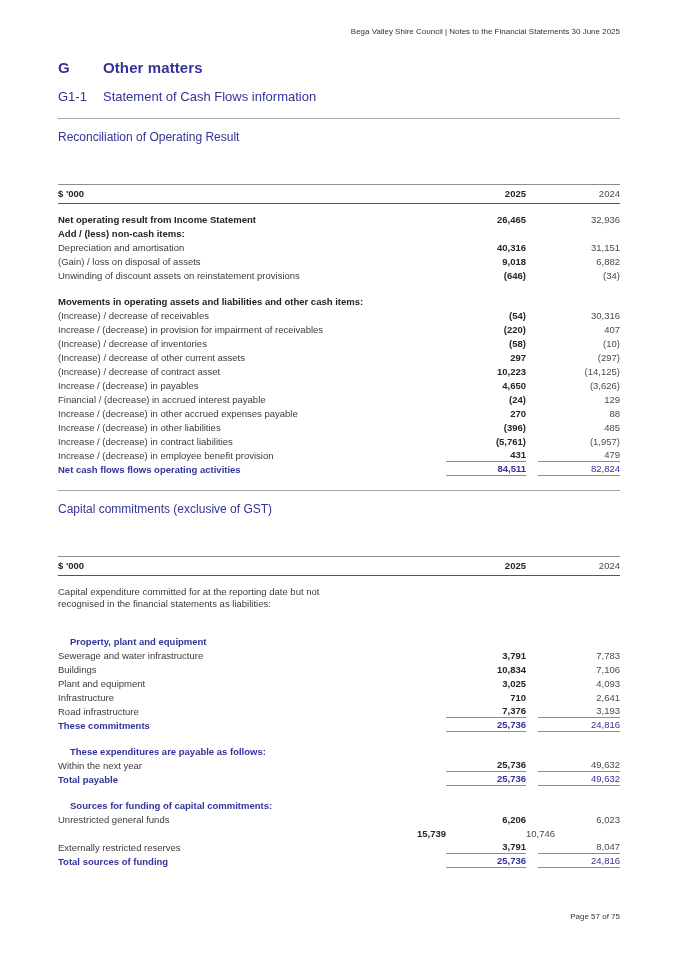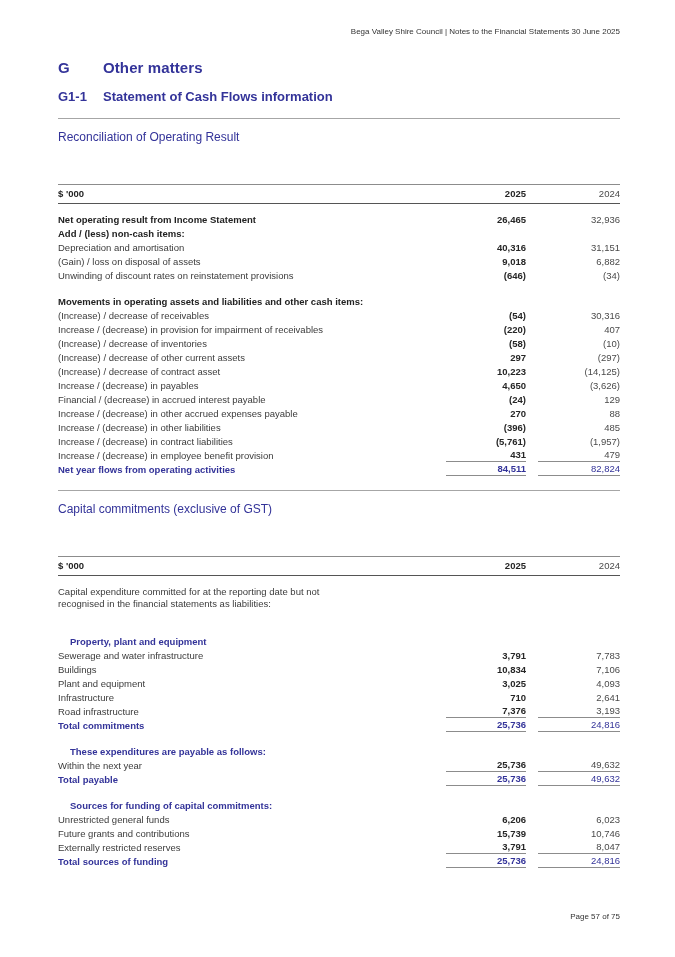--- a/index.html
+++ b/index.html
@@ -37,21 +37,20 @@
     font-size:15px;
     color:var(--blue);
     font-weight:bold;
     letter-spacing:.1px;
   }
   .heading-sub{
     margin-top:13px;
     display:flex;
     font-size:13px;
     color:var(--blue);
-    font-weight:bold;
   }
   .heading-g .code, .heading-sub .code{width:45px;flex:0 0 45px;}
   .heading-sub.gap-large{margin-top:38px;}
   .section-rule{
     border:none;
     border-top:1px solid var(--rule-light);
     margin:14px 0 0 0;
   }
   .table-title{
     margin-top:11px;
@@ -151,21 +150,21 @@
           <div class="tcell gap"></div>
           <div class="tcell val y2">31,151</div>
         </div>
         <div class="trow item">
           <div class="tcell label">(Gain) / loss on disposal of assets</div>
           <div class="tcell val y1">9,018</div>
           <div class="tcell gap"></div>
           <div class="tcell val y2">6,882</div>
         </div>
         <div class="trow item">
-          <div class="tcell label">Unwinding of discount rates on reinstatement provisions</div>
+          <div class="tcell label">Unwinding of discount assets on reinstatement provisions</div>
           <div class="tcell val y1">(646)</div>
           <div class="tcell gap"></div>
           <div class="tcell val y2">(34)</div>
         </div>
         <div class="spacer-row"></div>
         <div class="trow bold">
           <div class="tcell label">Movements in operating assets and liabilities and other cash items:</div>
           <div class="tcell val y1"></div>
           <div class="tcell gap"></div>
           <div class="tcell val y2"></div>
@@ -230,21 +229,21 @@
           <div class="tcell gap"></div>
           <div class="tcell val y2">(1,957)</div>
         </div>
         <div class="trow item rule">
           <div class="tcell label">Increase / (decrease) in employee benefit provision</div>
           <div class="tcell val y1">431</div>
           <div class="tcell gap"></div>
           <div class="tcell val y2">479</div>
         </div>
         <div class="trow total">
-          <div class="tcell label">Net year flows from operating activities</div>
+          <div class="tcell label">Net cash flows flows operating activities</div>
           <div class="tcell val y1">84,511</div>
           <div class="tcell gap"></div>
           <div class="tcell val y2">82,824</div>
         </div>
       </div>
     </div>
 
 
   <hr class="section-rule">
 
@@ -291,21 +290,21 @@
           <div class="tcell gap"></div>
           <div class="tcell val y2">2,641</div>
         </div>
         <div class="trow item rule">
           <div class="tcell label">Road infrastructure</div>
           <div class="tcell val y1">7,376</div>
           <div class="tcell gap"></div>
           <div class="tcell val y2">3,193</div>
         </div>
         <div class="trow total">
-          <div class="tcell label">Total commitments</div>
+          <div class="tcell label">These commitments</div>
           <div class="tcell val y1">25,736</div>
           <div class="tcell gap"></div>
           <div class="tcell val y2">24,816</div>
         </div>
         <div class="spacer-row"></div>
         <div class="trow blue">
           <div class="tcell label">These expenditures are payable as follows:</div>
           <div class="tcell val y1"></div>
           <div class="tcell gap"></div>
           <div class="tcell val y2"></div>
@@ -329,21 +328,20 @@
           <div class="tcell gap"></div>
           <div class="tcell val y2"></div>
         </div>
         <div class="trow item">
           <div class="tcell label">Unrestricted general funds</div>
           <div class="tcell val y1">6,206</div>
           <div class="tcell gap"></div>
           <div class="tcell val y2">6,023</div>
         </div>
         <div class="trow item">
-          <div class="tcell label">Future grants and contributions</div>
           <div class="tcell val y1">15,739</div>
           <div class="tcell gap"></div>
           <div class="tcell val y2">10,746</div>
         </div>
         <div class="trow item rule">
           <div class="tcell label">Externally restricted reserves</div>
           <div class="tcell val y1">3,791</div>
           <div class="tcell gap"></div>
           <div class="tcell val y2">8,047</div>
         </div>

